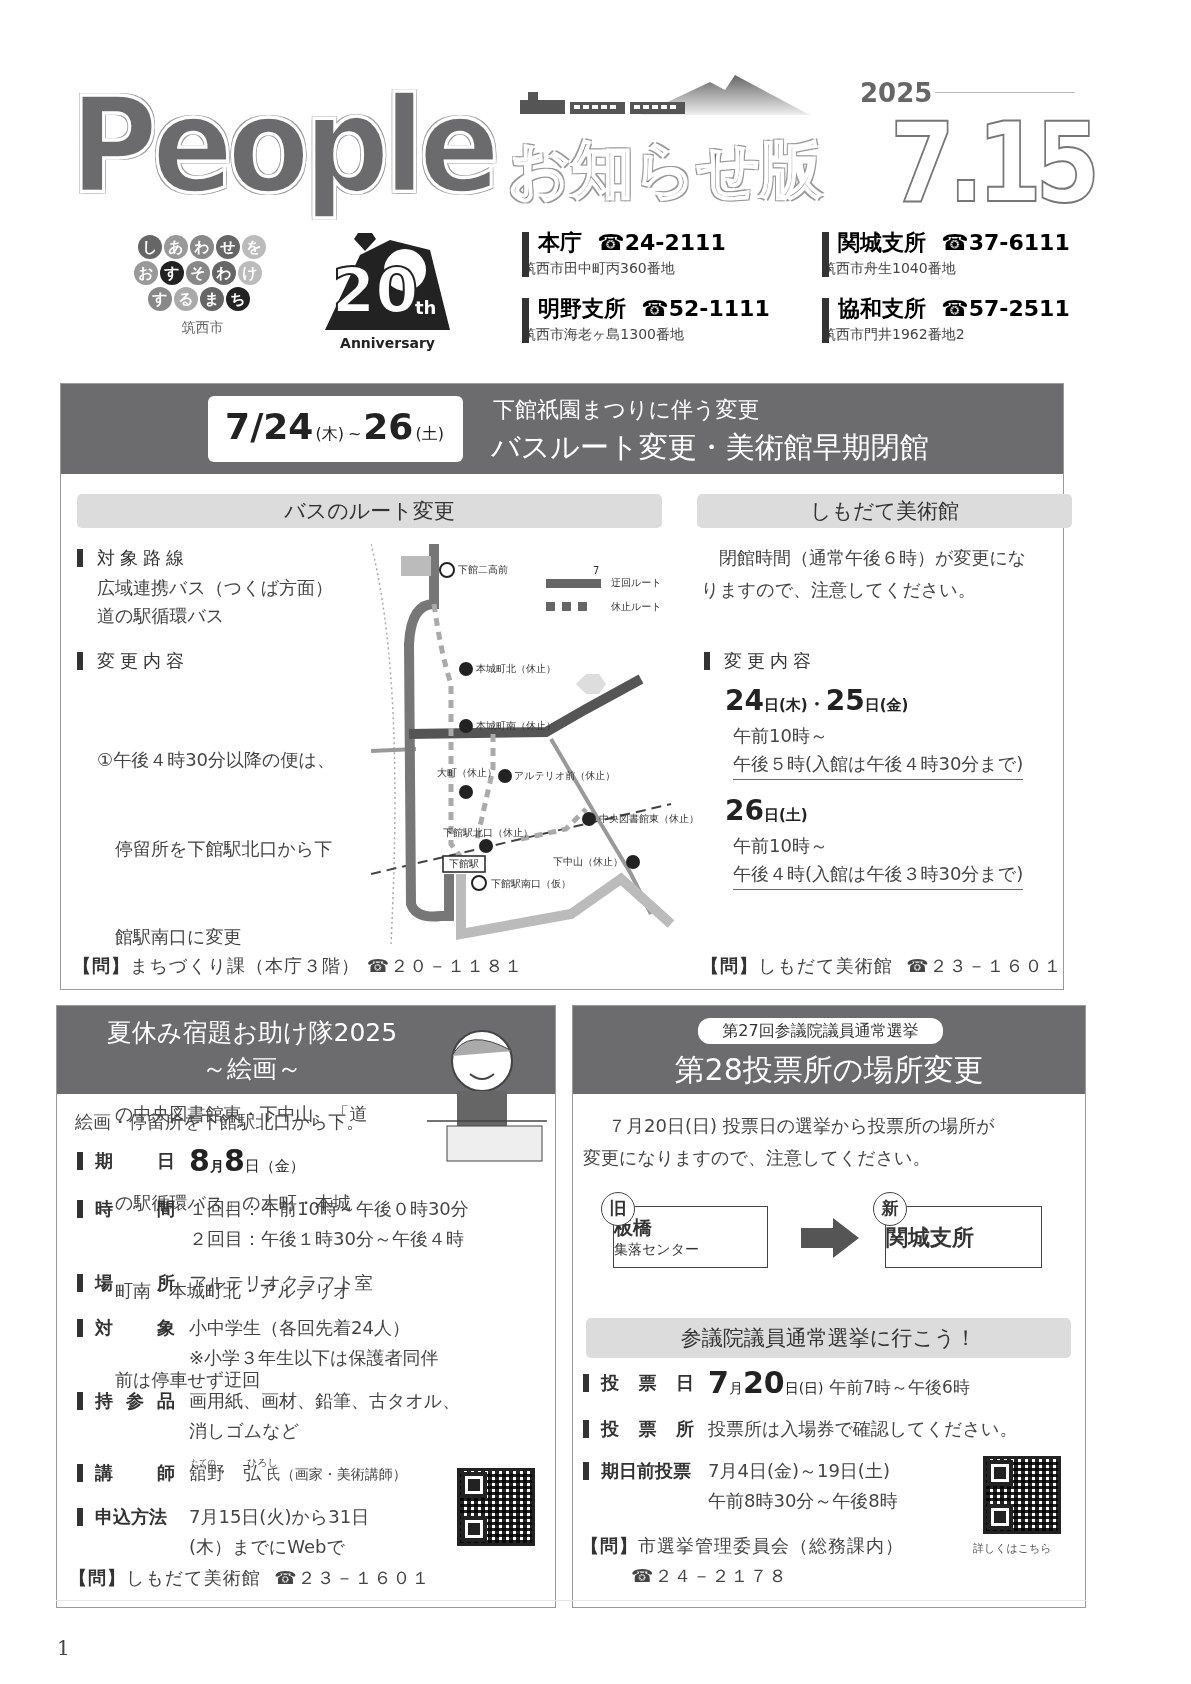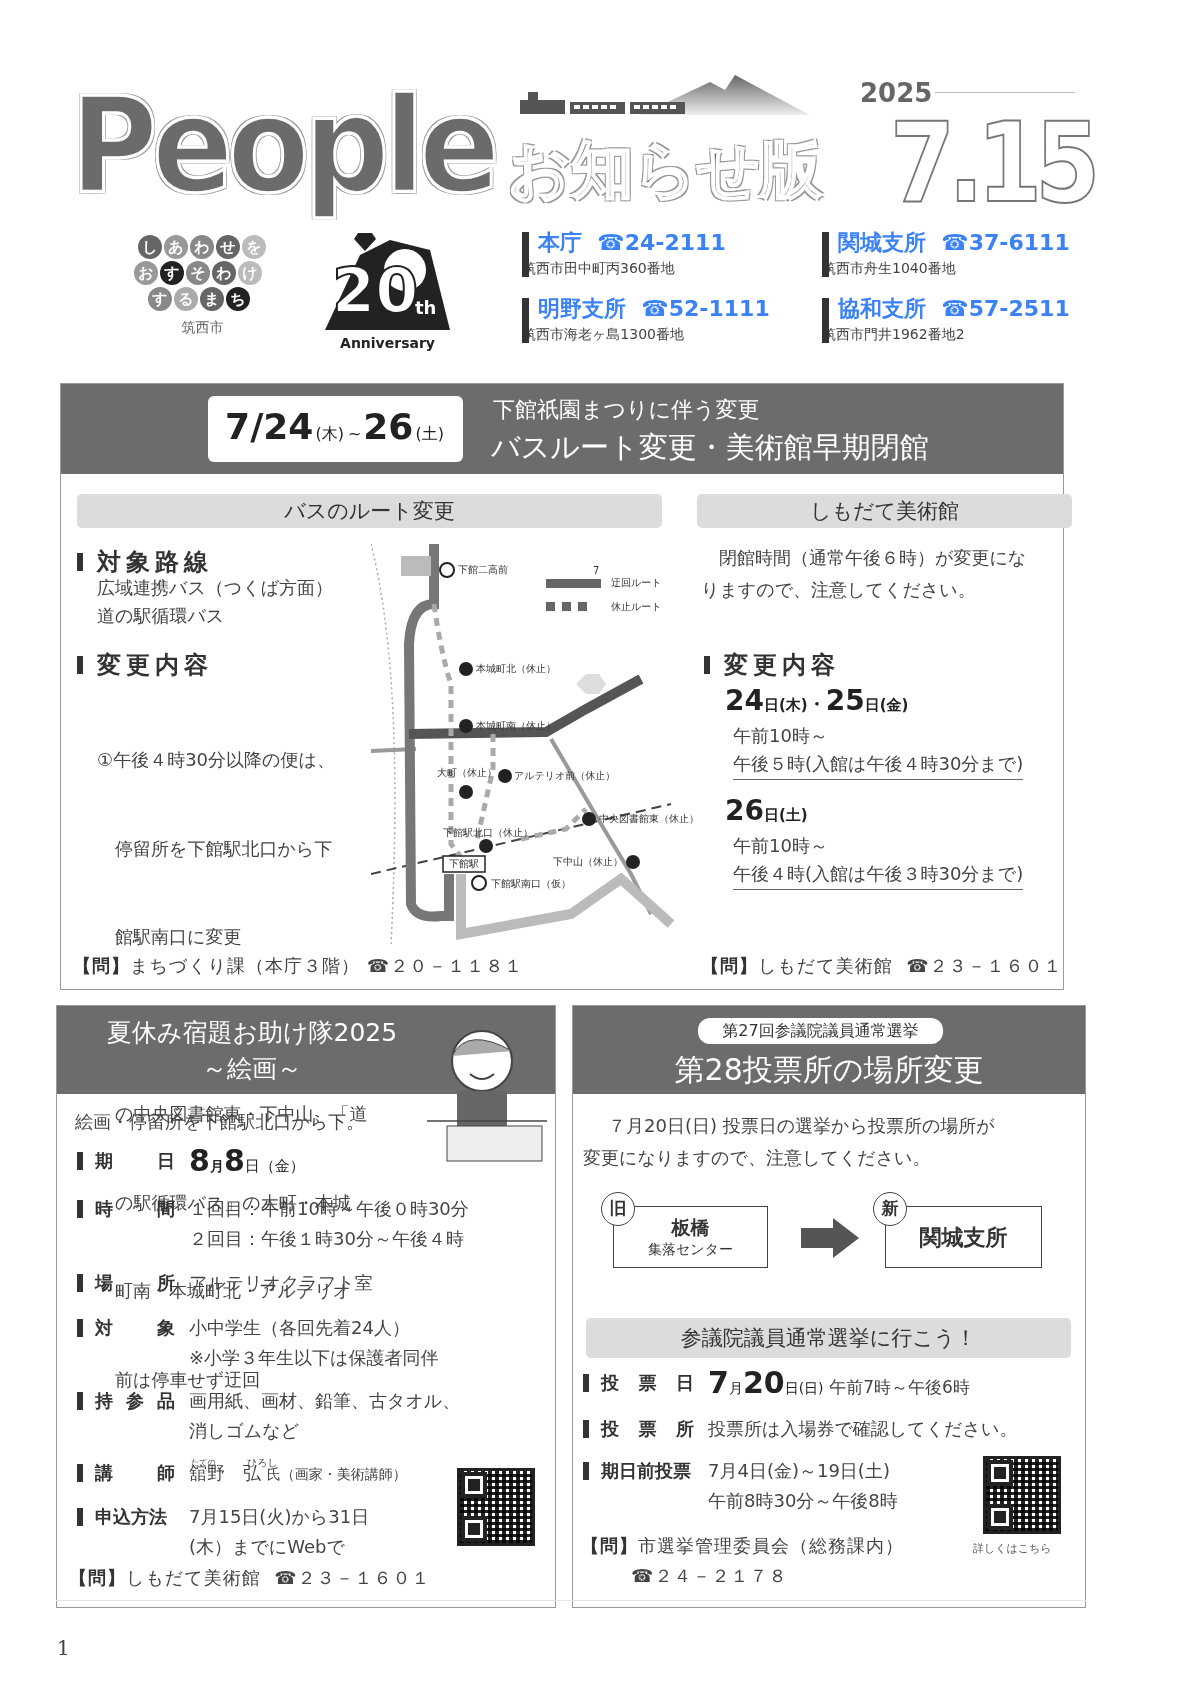--- a/index.html
+++ b/index.html
@@ -14,35 +14,35 @@
   .year-line { left: 935px; top: 92px; width: 140px; height: 1px; background: #bbb; }
   .bigdate { left: 890px; top: 108px; font-size: 110px; font-weight: bold; color: #fff; -webkit-text-stroke: 2px #777; letter-spacing: -8px; line-height: 1; transform: scaleX(0.85); transform-origin: left; }
 
   
   .logo-shiawase { left: 130px; top: 235px; width: 145px; height: 120px; }
   .logo-20th { left: 320px; top: 225px; width: 135px; height: 130px; }
 
   
   .office { display: flex; flex-direction: column; }
   .office .bar { position: absolute; left: 0; top: 4px; width: 7px; height: 45px; background: #333; }
-  .office .name { padding-left: 16px; font-size: 22px; font-weight: bold; color: #3b82f6; white-space: nowrap; }
+  .office .name { padding-left: 16px; font-size: 22px; font-weight: bold; color: #000000; white-space: nowrap; }
   .office .addr { padding-left: 0; font-size: 14px; color: #444; margin-top: 2px; white-space: nowrap; }
 
   
   .sec1 { left: 60px; top: 383px; width: 1004px; height: 607px; border: 1.5px solid #999; }
   .sec1-head { position: absolute; left: 0; top: 0; width: 100%; height: 90px; background: #6c6c6e; }
   .date-pill { position: absolute; left: 147px; top: 12px; width: 255px; height: 66px; background: #fff; border-radius: 6px; display: flex; align-items: baseline; justify-content: center; padding-top: 10px; color: #222; font-weight: bold; }
   .date-pill .big { font-size: 36px; }
   .date-pill .sm { font-size: 16px; font-weight: normal; margin: 0 2px; }
   .sec1-sub { position: absolute; left: 432px; top: 11px; font-size: 22px; color: #fff; }
   .sec1-title { position: absolute; left: 430px; top: 44px; font-size: 29px; color: #fff; }
 
   .subhead { position: absolute; height: 34px; background: #dcdcdc; border-radius: 5px; font-size: 21px; color: #333; text-align: center; line-height: 34px; }
 
-  .label-row { position: absolute; display: flex; align-items: center; font-size: 24px; font-weight: bold; color: #333; letter-spacing: 5px; }
+  .label-row { position: absolute; display: flex; align-items: center; font-size: 18px; font-weight: normal; color: #333; letter-spacing: 5px; }
   .label-row .blk { width: 6px; height: 18px; background: #333; margin-right: 14px; }
   .body-txt { position: absolute; font-size: 18px; color: #444; line-height: 28px; }
 
   .map { position: absolute; left: 310px; top: 160px; width: 320px; height: 400px; }
 
   .underline { border-bottom: 1.5px solid #666; display: inline-block; padding-bottom: 1px; }
 
   .contact { position: absolute; font-size: 18px; color: #444; letter-spacing: 1px; }
   .contact .q { font-weight: bold; color: #333; }
 
@@ -63,21 +63,21 @@
   .qr::before, .qr::after { content: ""; position: absolute; width: 18px; height: 18px; border: 4px solid #222; background: #fff; box-shadow: inset 0 0 0 3px #fff, inset 0 0 0 10px #222; }
   .qr::before { left: 1px; top: 1px; }
   .qr::after { left: 1px; bottom: 1px; }
 
   
   .sec3 { left: 572px; top: 1005px; width: 514px; height: 603px; border: 1.5px solid #999; }
   .sec3-head { position: absolute; left: 0; top: 0; width: 100%; height: 88px; background: #6c6c6e; }
   .sec3-pill { position: absolute; left: 125px; top: 12px; width: 245px; height: 26px; background: #fff; border-radius: 12px; font-size: 16px; color: #333; text-align: center; line-height: 26px; }
   .sec3-title { position: absolute; left: 0; width: 100%; top: 44px; text-align: center; font-size: 30px; color: #fff; }
 
-  .place-box { position: absolute; border: 1.5px solid #444; background: #fff; text-align: center; color: #333; }
+  .place-box { position: absolute; border: 1.5px solid #444; background: #fff; color: #333; }
   .circ { position: absolute; width: 34px; height: 34px; border: 1.5px solid #444; border-radius: 50%; background: #fff; font-size: 17px; text-align: center; line-height: 31px; color: #333; font-weight: bold; }
 
   .page-num { left: 57px; top: 1636px; font-family: "DejaVu Serif", serif; font-size: 20px; color: #444; }
   .bottom-line { left: 56px; top: 1600px; width: 1030px; height: 1px; background: #e5e5e5; }
 </style>
 </head>
 <body>
 
 <div class="abs people-logo">People</div>
 

